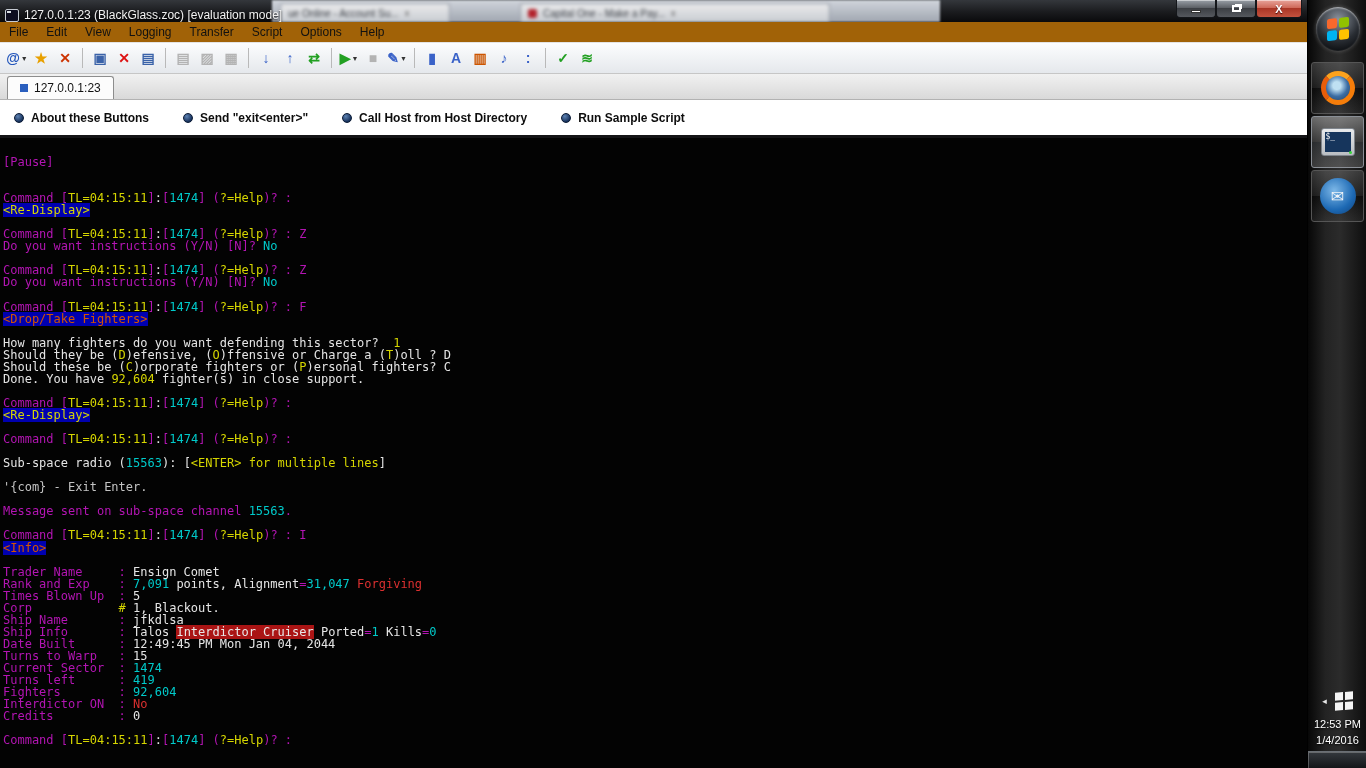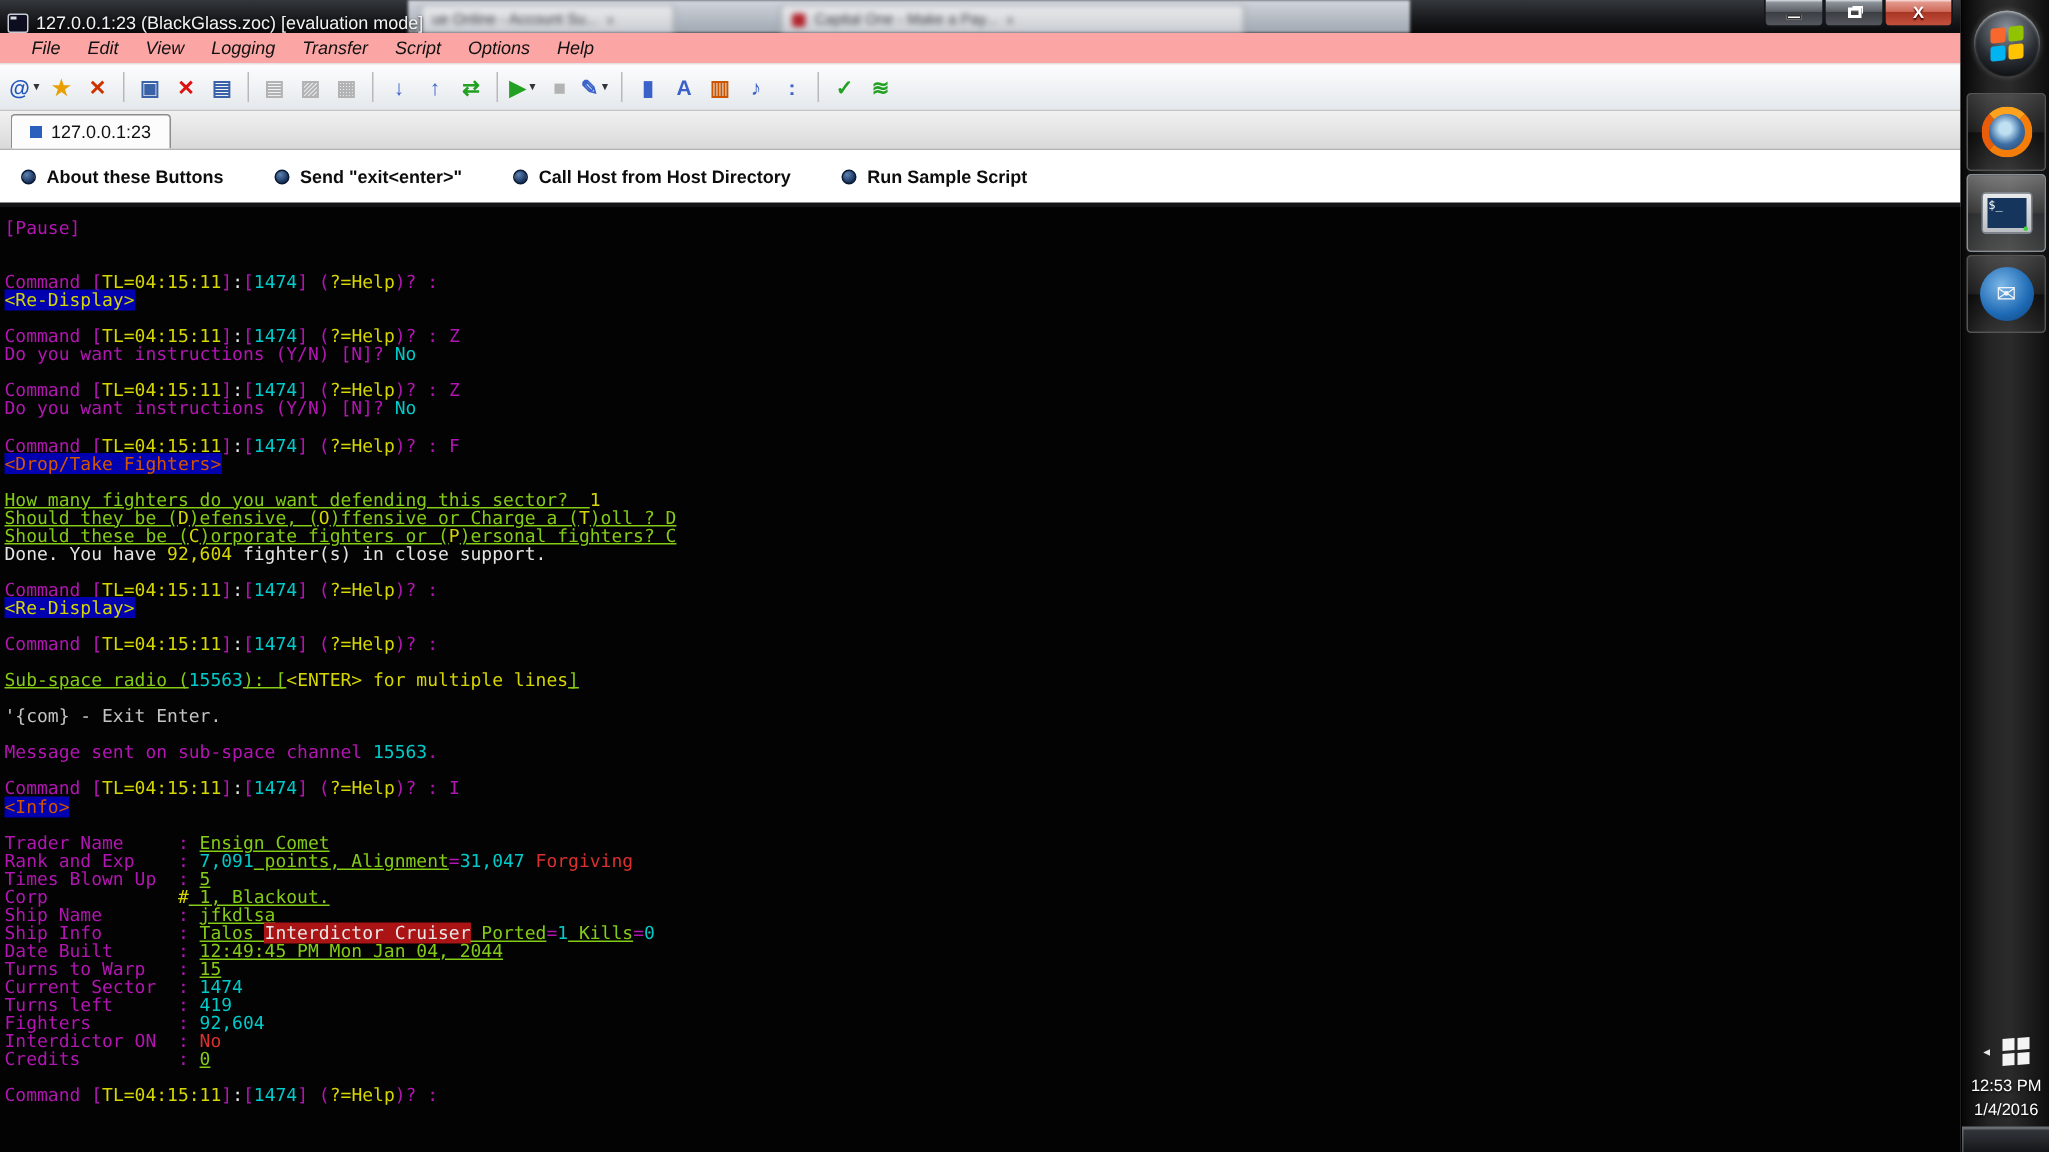--- a/index.html
+++ b/index.html
@@ -19,45 +19,45 @@
   .app-icon:before{content:"";position:absolute;left:1px;top:1px;width:4px;height:2px;background:#d7dce2;}
   .title-text{color:#f2f2f2;font-size:12px;text-shadow:0 1px 2px #000;z-index:2;white-space:nowrap;}
   .winbtns{position:absolute;right:5px;top:0;display:flex;z-index:3;}
   .wbtn{width:40px;height:18px;border:1px solid #14161a;border-top:none;border-radius:0 0 4px 4px;background:linear-gradient(#9aa0a8,#5d6167 45%,#3a3d42 46%,#55585e);display:flex;align-items:center;justify-content:center;color:#fff;font-size:10px;box-shadow:inset 0 1px 0 rgba(255,255,255,.5);}
   .wbtn.close{width:46px;background:linear-gradient(#e8a49a,#cf6a5a 45%,#a83424 46%,#c4523e);}
   .wbtn .minbar{width:10px;height:3px;background:#fff;border:1px solid #333;margin-top:5px;}
   .wbtn .restore{width:9px;height:7px;border:2px solid #fff;box-shadow:2px -2px 0 -1px #fff;}
   .wbtn .xglyph{font-weight:bold;font-size:11px;text-shadow:0 1px 1px #400;}
 
   
-  .menubar{height:21px;flex:0 0 21px;background:#fca5a5;border-bottom:1px solid #e3e3e3;display:flex;align-items:center;padding-left:12px;font-size:12px;color:#111;font-style:italic;}
+  .menubar{height:21px;flex:0 0 21px;background:#a16207;border-bottom:1px solid #e3e3e3;display:flex;align-items:center;padding-left:0;font-size:12px;color:#111;}
   .menu-item{padding:2px 9px;}
 
   
   .toolbar{height:31px;flex:0 0 31px;background:linear-gradient(#fcfdfe,#e5e8ec);border-bottom:1px solid #c6c6c6;display:flex;align-items:center;padding-left:5px;}
   .tbtn{width:24px;height:23px;display:flex;align-items:center;justify-content:center;border-radius:2px;font-size:14px;font-weight:bold;position:relative;}
   .tbtn .g{line-height:1;}
   .tsep{width:1px;height:20px;background:#b9b9b9;margin:0 5px;}
   .tdrop{font-size:7px;color:#333;margin-left:1px;}
 
   
   .tabbar{height:26px;flex:0 0 26px;background:linear-gradient(#f1f1f1,#d9d9d9);border-bottom:1px solid #b2b2b2;display:flex;align-items:flex-end;padding-left:7px;}
   .session-tab{height:23px;background:#fcfcfc;border:1px solid #8d8d8d;border-bottom:none;border-radius:3px 3px 0 0;display:inline-flex;align-items:center;gap:6px;padding:0 12px;font-size:12px;color:#111;}
   .tabsq{width:8px;height:8px;background:#2b5fbe;}
 
   
   .buttonbar{height:38px;flex:0 0 38px;background:#fff;border-bottom:3px solid #141416;display:flex;align-items:center;padding-left:14px;}
   .bbar-btn{display:inline-flex;align-items:center;margin-right:34px;font-size:12px;font-weight:bold;color:#0d0d0d;}
   .bullet{width:10px;height:10px;border-radius:50%;background:radial-gradient(circle at 35% 30%,#5d82b2,#16305a 72%);border:1px solid #0a1a35;margin-right:7px;flex:0 0 10px;}
 
   
-  .terminal{flex:1 1 auto;background:#030303;padding:8px 0 0 3px;font-family:"DejaVu Sans Mono",monospace;font-size:12px;line-height:12.06px;overflow:hidden;}
+  .terminal{flex:1 1 auto;background:#030303;padding:18px 0 0 3px;font-family:"DejaVu Sans Mono",monospace;font-size:12px;line-height:12.06px;overflow:hidden;}
   .trow{white-space:pre;height:12.06px;}
   .c-m{color:#b315b3;} .c-y{color:#d6d600;} .c-c{color:#00caca;}
-  .c-g{color:#84cc16;text-decoration:underline;} .c-w{color:#e4e4e4;} .c-r{color:#dc3030;}
+  .c-g{color:#e5e5e5;} .c-w{color:#e4e4e4;} .c-r{color:#dc3030;}
   .c-gy{color:#c4c4c4;text-align:center;}
   .c-yb{color:#d6d600;background:#0000b0;}
   .c-ob{color:#d45500;background:#0000b0;}
   .c-wr{color:#e8e8e8;background:#aa1414;}
 
   
   .statusbar{height:27px;flex:0 0 27px;background:linear-gradient(#f7f8f9,#d9dce1);border-top:1px solid #9a9a9a;display:flex;align-items:center;font-size:12px;color:#1c1c1c;}
   .tel-icon{width:13px;height:12px;background:#2fa02f;border:1px solid #555;border-top:4px solid #cfd3d8;margin:0 7px 0 10px;}
   .sb-item{margin-right:0;}
   .sb-emu{margin-left:42px;} .sb-proto{margin-left:43px;}

